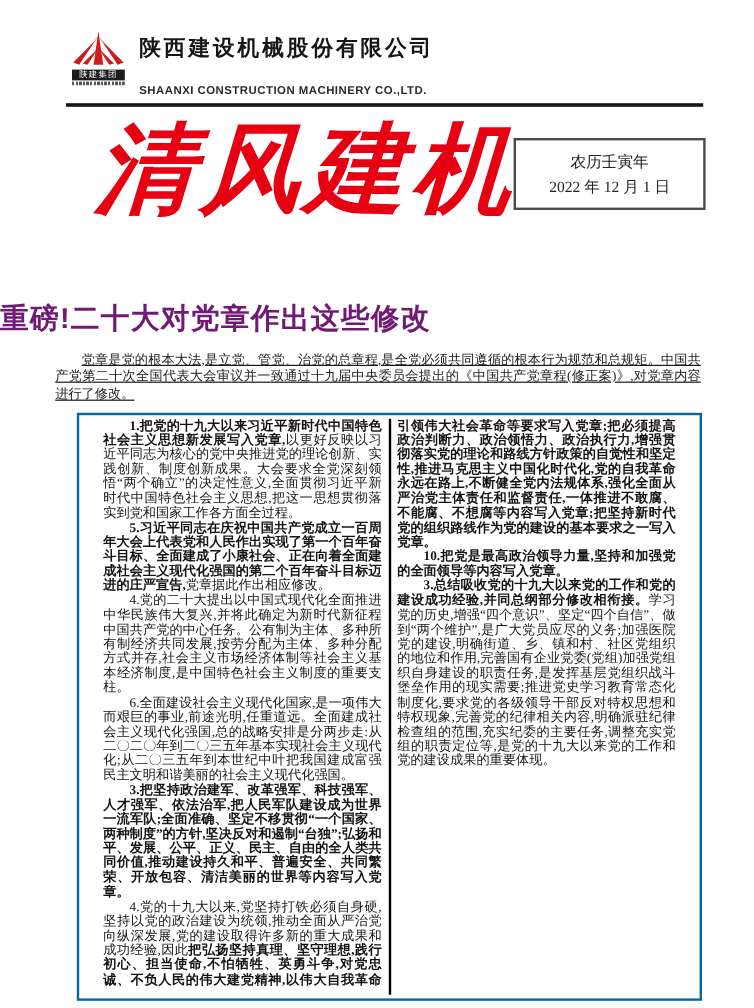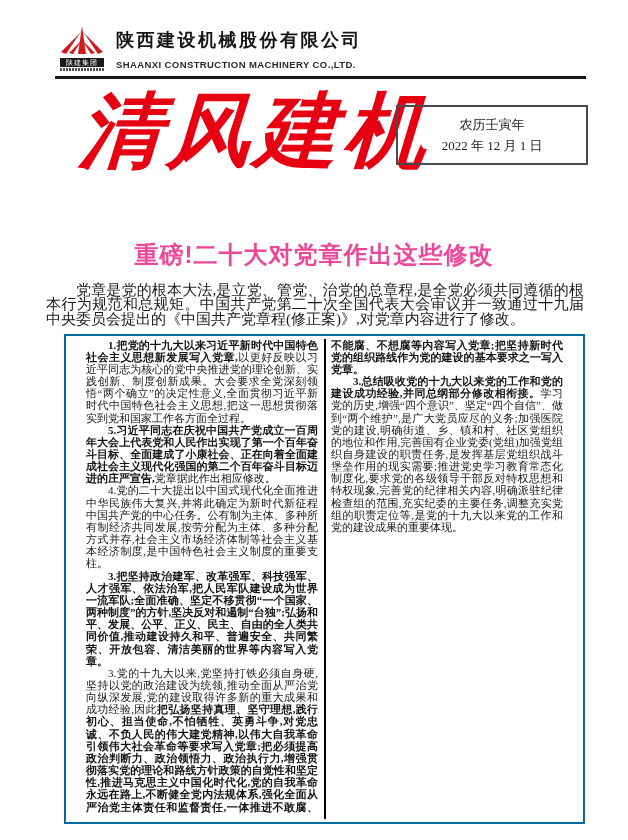--- a/index.html
+++ b/index.html
@@ -6,33 +6,33 @@
   body{width:628px;height:840px;position:relative;font-family:"Liberation Serif",serif;color:#111;overflow:hidden;}
 
   
   .header{display:flex;align-items:flex-start;padding:26px 0 0 57px;}
   .logo-block{width:50px;text-align:center;}
   .logo-mark{display:block;margin:0 auto;}
   .logo-badge{display:block;margin:2px auto 0;background:#1c1c1c;color:#fff;font-size:7px;line-height:9px;width:44px;letter-spacing:1px;font-family:"Liberation Sans",sans-serif;}
   .logo-badge-sub{display:block;margin:1px auto 0;width:44px;height:3px;background:repeating-linear-gradient(90deg,#555 0 2px,#fff 2px 3px);}
   .company-names{margin-left:9px;padding-top:2px;font-family:"Liberation Sans",sans-serif;}
   .company-cn{font-size:18px;font-weight:bold;letter-spacing:2.5px;color:#161616;}
-  .company-en{font-size:9.5px;font-weight:bold;letter-spacing:0.4px;color:#2a2a2a;margin-top:7px;}
+  .company-en{font-size:9.5px;font-weight:bold;letter-spacing:0.4px;color:#2a2a2a;margin-top:18px;}
   .header-rule{height:2.5px;background:#161616;margin:5px 42px 0 55px;}
 
   
   .masthead{position:relative;height:122px;margin-top:6px;}
   .paper-title{position:absolute;left:80px;top:-8px;color:#e60012;font-size:82px;font-weight:bold;font-style:italic;letter-spacing:6px;font-family:"Liberation Serif",serif;transform:skewX(-3deg);white-space:nowrap;}
-  .issue-box{position:absolute;right:40px;top:20px;width:148px;border:2px solid #4a4a4a;text-align:center;padding:7px 20px;font-size:13px;line-height:21px;color:#222;}
+  .issue-box{position:absolute;right:40px;top:20px;width:148px;border:2px solid #4a4a4a;text-align:center;padding:7px 4px;font-size:13px;line-height:21px;color:#222;}
 
   
-  .headline{margin-top:32px;text-align:center;font-family:"Liberation Sans",sans-serif;font-weight:bold;font-size:24px;letter-spacing:1px;color:#ec4899;}
+  .headline{margin-top:32px;font-family:"Liberation Sans",sans-serif;font-weight:bold;font-size:24px;letter-spacing:1px;color:#701a75;}
 
   
-  .intro{margin:12px 44px 0 46px;font-size:15px;line-height:14.7px;text-align:justify;text-indent:2em;color:#1a1a1a;}
+  .intro{margin:12px 44px 0 46px;font-size:11px;line-height:14.7px;text-align:justify;text-indent:2em;color:#1a1a1a;text-decoration:underline;}
 
   
   .columns-box{margin:7px 43px 0 64px;height:480px;border:2px solid #0369a1;padding:3px 20px;
     column-count:2;column-gap:13px;column-rule:2px solid #000;column-fill:auto;overflow:hidden;
     font-size:11px;line-height:12.15px;text-align:justify;color:#141414;}
   .columns-box p{margin:0;text-indent:2em;}
   .b{font-weight:bold;}
 </style>
 </head>
 <body>
@@ -65,16 +65,18 @@
 </div>
 
 <div class="headline">重磅!二十大对党章作出这些修改</div>
 
 <div class="intro">党章是党的根本大法,是立党、管党、治党的总章程,是全党必须共同遵循的根本行为规范和总规矩。中国共产党第二十次全国代表大会审议并一致通过十九届中央委员会提出的《中国共产党章程(修正案)》,对党章内容进行了修改。</div>
 
 <div class="columns-box">
     <p><span class="b">1.把党的十九大以来习近平新时代中国特色社会主义思想新发展写入党章,</span><span>以更好反映以习近平同志为核心的党中央推进党的理论创新、实践创新、制度创新成果。大会要求全党深刻领悟“两个确立”的决定性意义,全面贯彻习近平新时代中国特色社会主义思想,把这一思想贯彻落实到党和国家工作各方面全过程。</span></p>
     <p><span class="b">5.习近平同志在庆祝中国共产党成立一百周年大会上代表党和人民作出实现了第一个百年奋斗目标、全面建成了小康社会、正在向着全面建成社会主义现代化强国的第二个百年奋斗目标迈进的庄严宣告,</span><span>党章据此作出相应修改。</span></p>
     <p><span>4.党的二十大提出以中国式现代化全面推进中华民族伟大复兴,并将此确定为新时代新征程中国共产党的中心任务。公有制为主体、多种所有制经济共同发展,按劳分配为主体、多种分配方式并存,社会主义市场经济体制等社会主义基本经济制度,是中国特色社会主义制度的重要支柱。</span></p>
+    <p><span>6.全面建设社会主义现代化国家,是一项伟大而艰巨的事业,前途光明,任重道远。全面建成社会主义现代化强国,总的战略安排是分两步走:从二〇二〇年到二〇三五年基本实现社会主义现代化;从二〇三五年到本世纪中叶把我国建成富强民主文明和谐美丽的社会主义现代化强国。</span></p>
     <p><span class="b">3.把坚持政治建军、改革强军、科技强军、人才强军、依法治军,把人民军队建设成为世界一流军队;全面准确、坚定不移贯彻“一个国家、两种制度”的方针,坚决反对和遏制“台独”;弘扬和平、发展、公平、正义、民主、自由的全人类共同价值,推动建设持久和平、普遍安全、共同繁荣、开放包容、清洁美丽的世界等内容写入党章。</span></p>
-    <p><span>3.党的十九大以来,党坚持打铁必须自身硬,坚持以党的政治建设为统领,推动全面从严治党向纵深发展,党的建设取得许多新的重大成果和成功经验,因此</span><span class="b">把弘扬坚持真理、坚守理想,践行初心、担当使命,不怕牺牲、英勇斗争,对党忠诚、不负人民的伟大建党精神,以伟大自我革命引领伟大社会革命等要求写入党章;把必须提高政治判断力、政治领悟力、政治执行力,增强贯彻落实党的理论和路线方针政策的自觉性和坚定性,推进马克思主义中国化时代化,党的自我革命永远在路上,不断健全党内法规体系,强化全面从严治党主体责任和监督责任,一体推进不敢腐、不能腐、不想腐等内容写入党章;把坚持新时代党的组织路线作为党的建设的基本要求之一写入党章。</span></p>
+    <p><span>4.党的十九大以来,党坚持打铁必须自身硬,坚持以党的政治建设为统领,推动全面从严治党向纵深发展,党的建设取得许多新的重大成果和成功经验,因此</span><span class="b">把弘扬坚持真理、坚守理想,践行初心、担当使命,不怕牺牲、英勇斗争,对党忠诚、不负人民的伟大建党精神,以伟大自我革命引领伟大社会革命等要求写入党章;把必须提高政治判断力、政治领悟力、政治执行力,增强贯彻落实党的理论和路线方针政策的自觉性和坚定性,推进马克思主义中国化时代化,党的自我革命永远在路上,不断健全党内法规体系,强化全面从严治党主体责任和监督责任,一体推进不敢腐、不能腐、不想腐等内容写入党章;把坚持新时代党的组织路线作为党的建设的基本要求之一写入党章。</span></p>
+    <p><span class="b">10.把党是最高政治领导力量,坚持和加强党的全面领导等内容写入党章。</span></p>
     <p><span class="b">3.总结吸收党的十九大以来党的工作和党的建设成功经验,并同总纲部分修改相衔接。</span><span>学习党的历史,增强“四个意识”、坚定“四个自信”、做到“两个维护”,是广大党员应尽的义务;加强医院党的建设,明确街道、乡、镇和村、社区党组织的地位和作用,完善国有企业党委(党组)加强党组织自身建设的职责任务,是发挥基层党组织战斗堡垒作用的现实需要;推进党史学习教育常态化制度化,要求党的各级领导干部反对特权思想和特权现象,完善党的纪律相关内容,明确派驻纪律检查组的范围,充实纪委的主要任务,调整充实党组的职责定位等,是党的十九大以来党的工作和党的建设成果的重要体现。</span></p>
   </div>
 
 </body></html>

